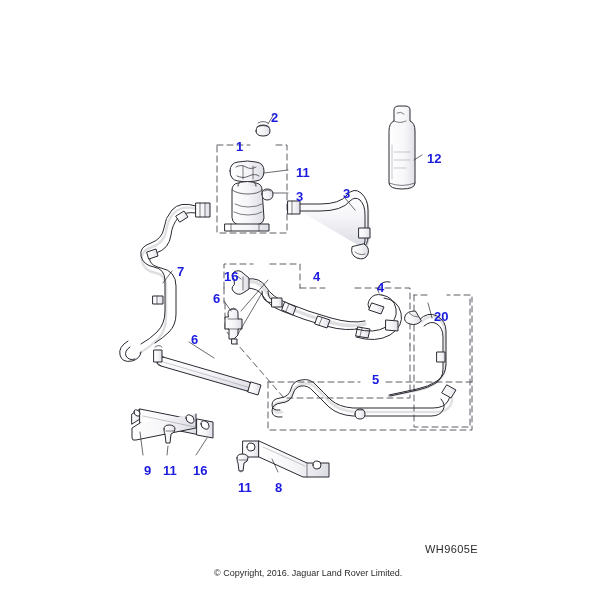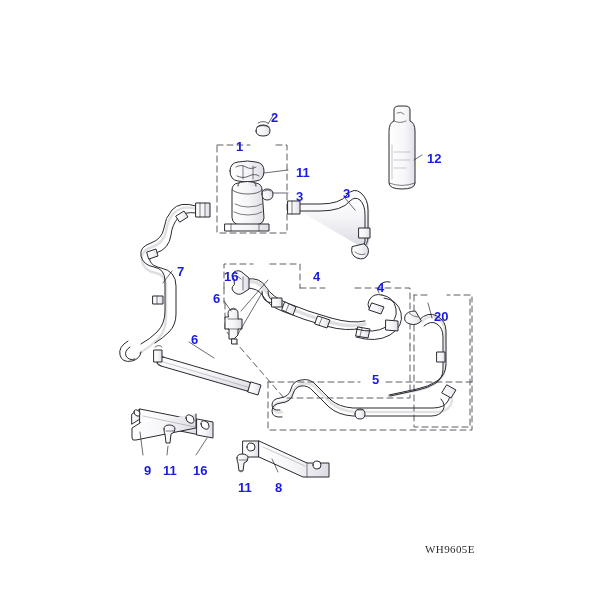--- a/index.html
+++ b/index.html
@@ -1,20 +1,20 @@
 <!DOCTYPE html>
 <html><head>
 <meta charset="utf-8">
 <style>
   html,body{margin:0;padding:0;background:#ffffff;}
   body{width:600px;height:600px;overflow:hidden;font-family:"Liberation Sans",sans-serif;}
   #sheet{position:relative;width:600px;height:600px;background:#ffffff;}
   svg#diagram{position:absolute;left:0;top:0;width:600px;height:600px;}
   .lbl{position:absolute;color:#1a1ae0;font-family:"Liberation Sans",sans-serif;font-size:13px;font-weight:bold;line-height:1;white-space:nowrap;}
-  .foot{position:absolute;color:#2b2b2b;font-family:Liberation Serif, serif;}
+  .foot{position:absolute;color:#2b2b2b;font-family:Liberation Sans, sans-serif;}
   #partnum{font-size:11px;letter-spacing:.4px;}
   #copyright{font-size:9px;}
 </style>
 </head>
 <body>
 
 <div id="sheet">
 
   <svg id="diagram" viewBox="0 0 600 600">
     <defs>
@@ -263,14 +263,15 @@
   <div class="lbl" style="left:238px;top:481px;">11</div>
   <div class="lbl" style="left:427px;top:152px;">12</div>
   <div class="lbl" style="left:296px;top:166px;">11</div>
   <div class="lbl" style="left:296px;top:190px;">3</div>
   <div class="lbl" style="left:213px;top:292px;">6</div>
   <div class="lbl" style="left:224px;top:270px;">16</div>
   <div class="lbl" style="left:377px;top:281px;">4</div>
   <div class="lbl" style="left:434px;top:310px;">20</div>
 
   <div class="foot" id="partnum" style="left:425px;top:543px;">WH9605E</div>
+  <div class="foot" id="copyright" style="left:214px;top:568px;">© Copyright, 2016. Jaguar Land Rover Limited.</div>
 
 </div>
 
 </body></html>

